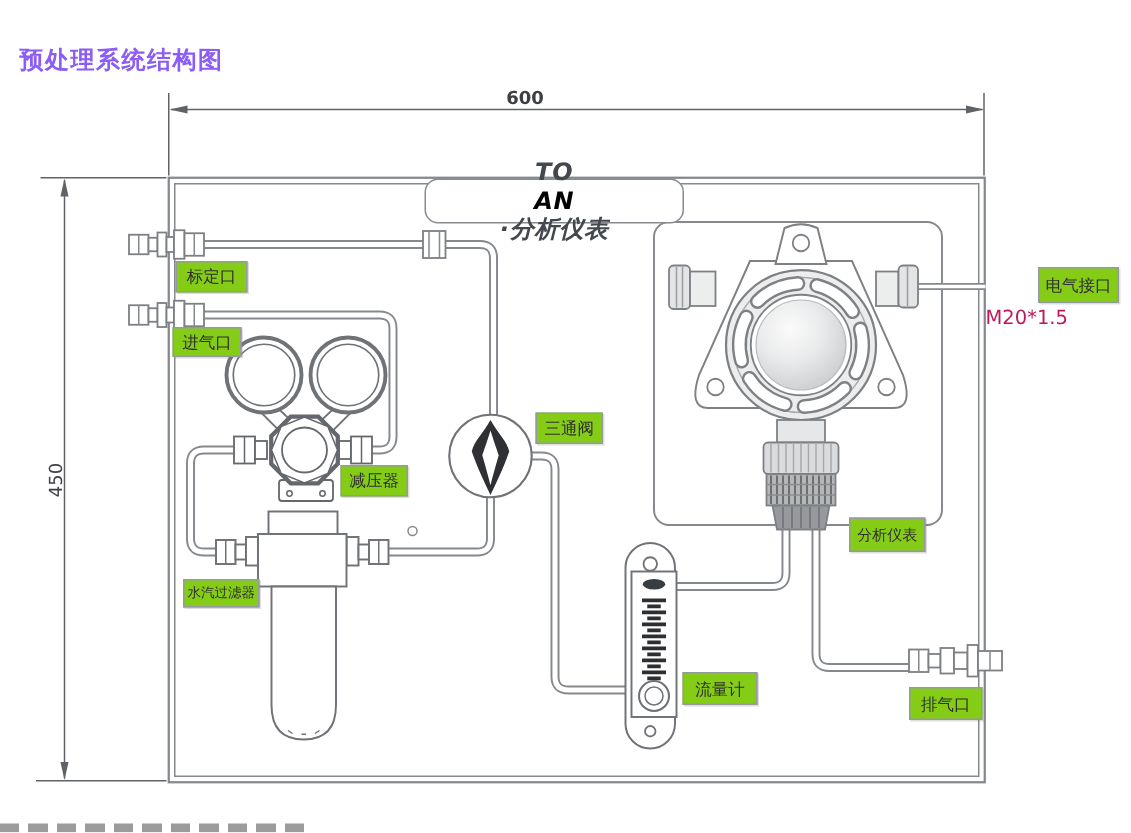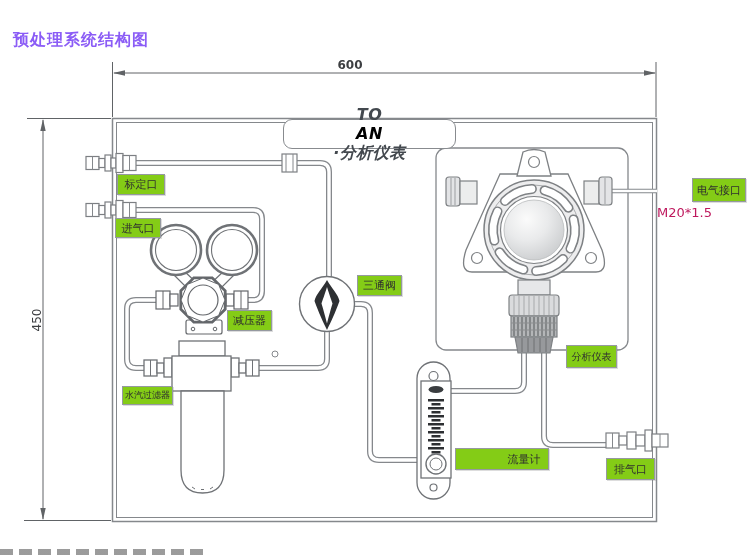--- a/index.html
+++ b/index.html
@@ -271,21 +271,21 @@
 </div>
 
 <div class="dim" style="left:325px;top:57px;width:50px;height:16px;font-weight:bold;">600</div>
 <div class="dim" style="left:13px;top:312px;width:48px;height:16px;transform:rotate(-90deg);">450</div>
 
 <div class="lbl" style="left:117px;top:174px;width:46px;height:19px;">标定口</div>
 <div class="lbl" style="left:115px;top:218px;width:44px;height:18px;">进气口</div>
 <div class="lbl" style="left:227px;top:310px;width:43px;height:19px;">减压器</div>
 <div class="lbl" style="left:122px;top:386px;width:49px;height:17px;font-size:9px;text-align:center;">水汽过滤器</div>
 <div class="lbl" style="left:357px;top:275px;width:43px;height:19px;">三通阀</div>
-<div class="lbl" style="left:455px;top:448px;width:48px;height:20px;padding-left:44px;">流量计</div>
+<div class="lbl" style="left:455px;top:448px;width:48px;height:20px;">流量计</div>
 <div class="lbl" style="left:566px;top:319px;width:49px;height:21px;font-size:10px;margin-top:26px;">分析仪表</div>
 <div class="lbl" style="left:606px;top:458px;width:47px;height:20px;">排气口</div>
 <div class="lbl" style="left:662px;top:178px;width:52px;height:22px;margin-left:30px;">电气接口</div>
 <div class="m20">M20*1.5</div>
 
 <div class="frag"></div>
 
 </div>
 
 </body></html>

